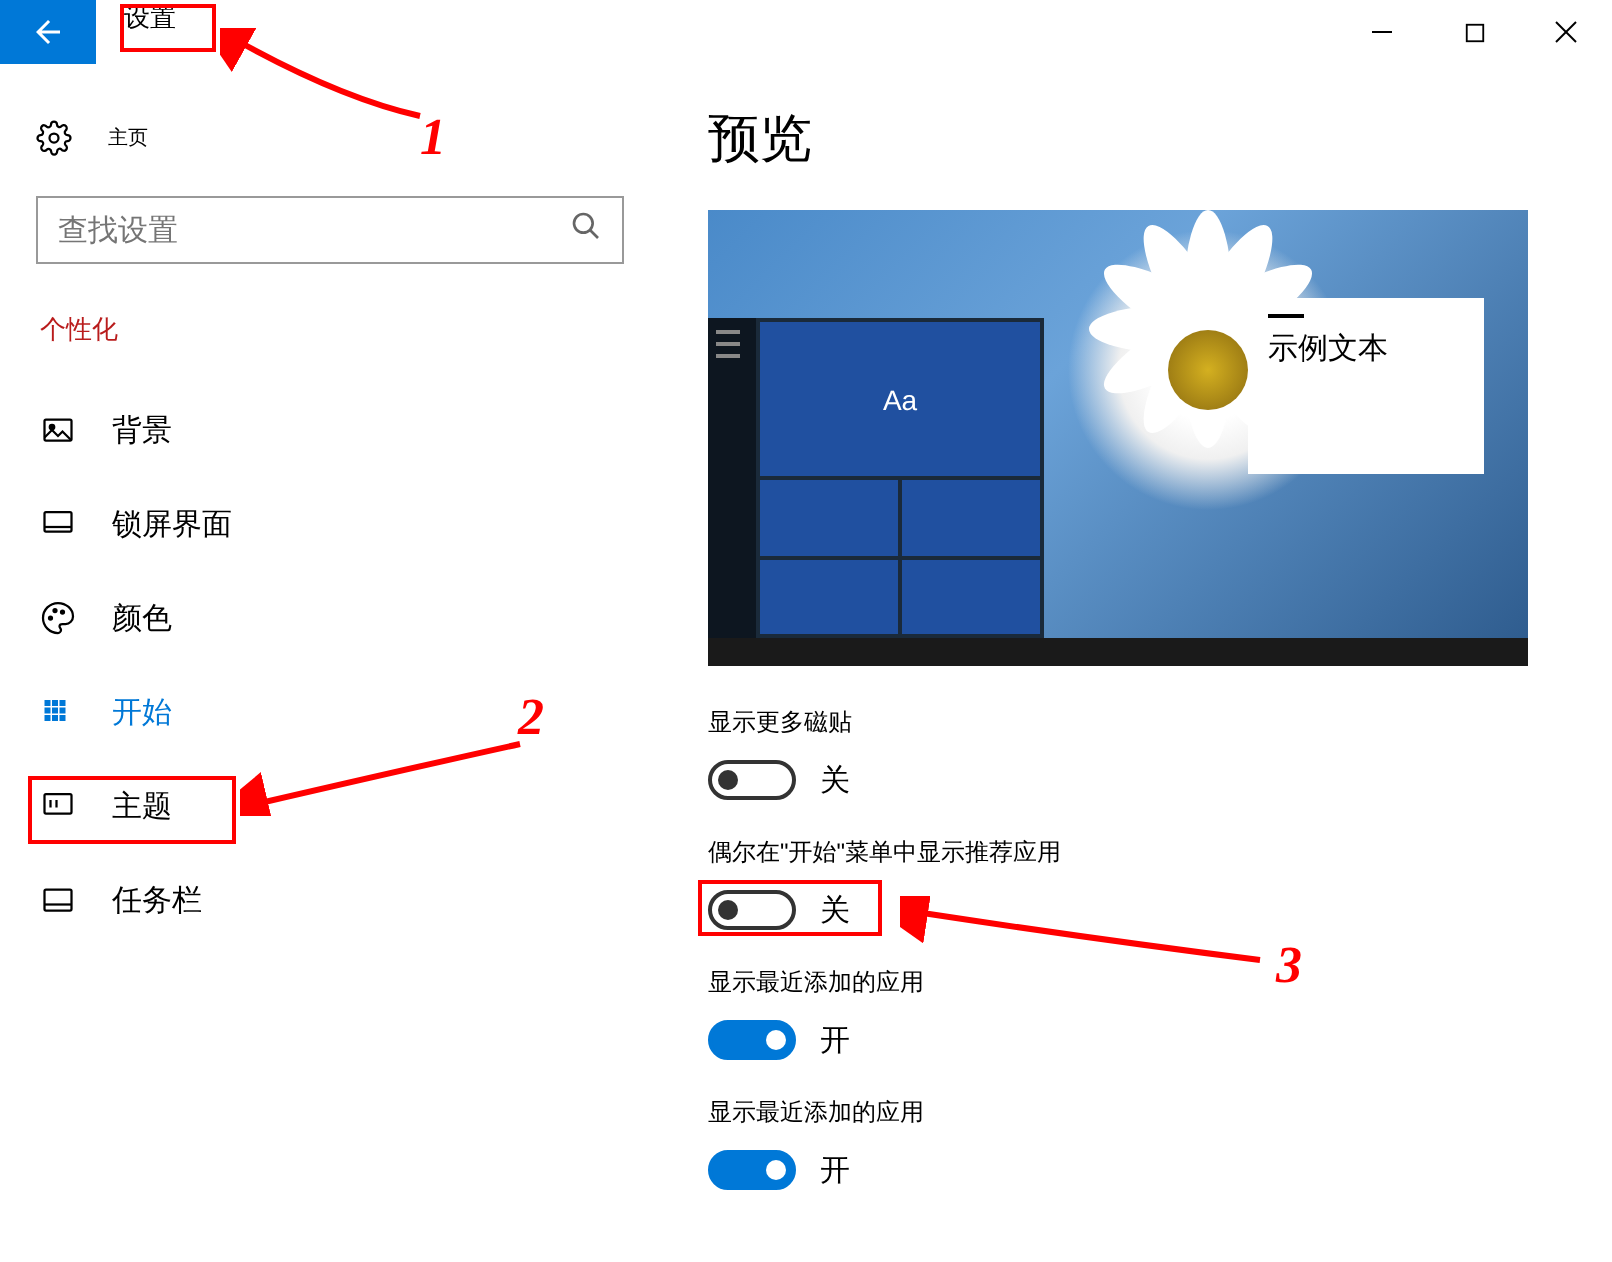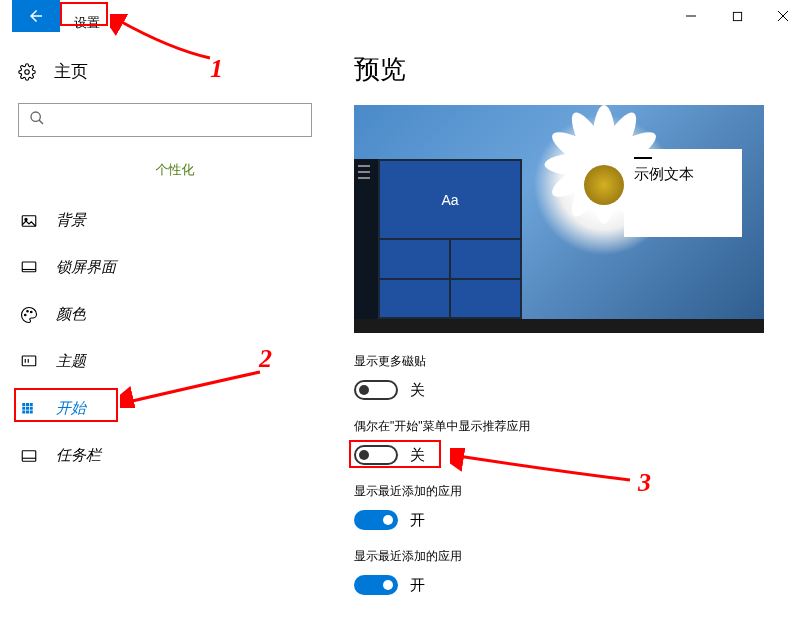--- a/index.html
+++ b/index.html
@@ -1,38 +1,38 @@
 <!DOCTYPE html>
 <html><head>
   <meta charset="utf-8">
   <style>
     * { margin: 0; padding: 0; box-sizing: border-box; font-family: "Microsoft YaHei", "Segoe UI", sans-serif; }
     body { width: 806px; height: 631px; background: #fff; position: relative; overflow: hidden; }
     
-    .titlebar { height: 32px; display: flex; align-items: flex-end; background: #fff; padding-left: 12px; }
+    .titlebar { height: 32px; display: flex; align-items: flex-start; background: #fff; }
     .back-btn { width: 48px; height: 32px; background: #0078d7; display: flex; align-items: center; justify-content: center; }
     .back-btn svg { fill: #fff; }
     .app-title { margin-left: 14px; font-size: 13px; color: #000; }
     .window-controls { margin-left: auto; display: flex; }
     .win-ctrl { width: 46px; height: 32px; display: flex; align-items: center; justify-content: center; }
     .win-ctrl svg { stroke: #000; fill: none; }
     
     .container { display: flex; height: calc(100% - 32px); }
     .sidebar { width: 330px; padding: 20px 0 0 18px; }
     .home-row { display: flex; align-items: center; gap: 18px; padding: 8px 0; margin-bottom: 12px; }
     .home-row .icon { width: 18px; display: flex; }
-    .home-row .label { font-size: 17px; }
+    .home-row .label { font-size: 10px; }
     
     .search { width: 294px; height: 34px; border: 1px solid #999; display: flex; align-items: center; padding: 0 10px; margin-bottom: 24px; }
     .search input { border: none; outline: none; flex: 1; font-size: 15px; color: #555; background: transparent; }
     .search-icon { color: #555; }
     
-    .category-label { font-size: 13px; color: #4d7c0f; margin-bottom: 18px; padding-left: 2px; text-align: center; }
-    
-    .nav-item { display: flex; align-items: flex-end; gap: 18px; padding: 14px 0 14px 2px; cursor: pointer; font-style: italic; }
+    .category-label { font-size: 13px; color: #b91c1c; margin-bottom: 18px; padding-left: 2px; }
+    
+    .nav-item { display: flex; align-items: flex-start; gap: 18px; padding: 14px 0 14px 2px; cursor: pointer; }
     .nav-item .icon { width: 18px; display: flex; align-items: center; justify-content: center; }
     .nav-item .label { font-size: 15px; color: #000; }
     .nav-item.active .label { color: #0078d7; }
     .nav-item.active .icon svg { stroke: #0078d7; fill: #0078d7; }
     
     .main { flex: 1; padding: 20px 28px 0 24px; overflow: hidden; }
     .main h1 { font-size: 26px; font-weight: normal; margin-bottom: 18px; }
     
     .preview-box { width: 410px; height: 228px; background: linear-gradient(135deg, #4a8ac9, #6ba3d9 40%, #2d5a8c); position: relative; overflow: hidden; margin-bottom: 20px; }
     .daisy { position: absolute; width: 180px; height: 180px; border-radius: 50%; top: -10px; right: 70px; }
@@ -102,20 +102,21 @@
       <span class="icon">
         <svg width="18" height="18" viewBox="0 0 24 24" fill="none" stroke="#000" stroke-width="1.5">
             <circle cx="12" cy="12" r="3"></circle>
             <path d="M19.4 15a1.7 1.7 0 0 0 .3 1.8l.1.1a2 2 0 1 1-2.8 2.8l-.1-.1a1.7 1.7 0 0 0-1.8-.3 1.7 1.7 0 0 0-1 1.5V21a2 2 0 0 1-4 0v-.1a1.7 1.7 0 0 0-1.1-1.5 1.7 1.7 0 0 0-1.8.3l-.1.1a2 2 0 1 1-2.8-2.8l.1-.1a1.7 1.7 0 0 0 .3-1.8 1.7 1.7 0 0 0-1.5-1H3a2 2 0 0 1 0-4h.1a1.7 1.7 0 0 0 1.5-1.1 1.7 1.7 0 0 0-.3-1.8l-.1-.1a2 2 0 1 1 2.8-2.8l.1.1a1.7 1.7 0 0 0 1.8.3H9a1.7 1.7 0 0 0 1-1.5V3a2 2 0 0 1 4 0v.1a1.7 1.7 0 0 0 1 1.5 1.7 1.7 0 0 0 1.8-.3l.1-.1a2 2 0 1 1 2.8 2.8l-.1.1a1.7 1.7 0 0 0-.3 1.8V9c.3.6.9 1 1.5 1H21a2 2 0 0 1 0 4h-.1a1.7 1.7 0 0 0-1.5 1z"></path>
           </svg>
       </span>
       <span class="label">主页</span>
     </div>
 
     <div class="search">
+      <input type="text" placeholder="查找设置" style="">
       <span class="search-icon">
         <svg width="16" height="16" viewBox="0 0 24 24" fill="none" stroke="#666" stroke-width="2">
             <circle cx="10" cy="10" r="7"></circle>
             <line x1="21" y1="21" x2="15" y2="15"></line>
           </svg>
       </span>
     </div>
 
     <div class="category-label">个性化</div>
 
@@ -141,45 +142,45 @@
     <div class="nav-item">
       <span class="icon">
           <svg width="18" height="18" viewBox="0 0 24 24" fill="none" stroke="#000" stroke-width="1.5">
             <path d="M12 2a10 10 0 1 0 0 20c1 0 2-1 2-2s-1-1.5-1-2.5 1-1.5 2-1.5h2a5 5 0 0 0 5-5c0-5-4.5-9-10-9z"></path>
             <circle cx="7" cy="12" r="1" fill="#000"></circle>
             <circle cx="10" cy="7" r="1" fill="#000"></circle>
             <circle cx="15" cy="8" r="1" fill="#000"></circle>
           </svg>
         </span>
       <span class="label">颜色</span>
-    </div>
-    <div class="nav-item">
-      <span class="icon">
-          <svg width="18" height="18" viewBox="0 0 24 24" fill="none" stroke="#000" stroke-width="1.5">
-            <rect x="3" y="4" width="18" height="13" rx="1"></rect>
-            <path d="M7 8v5M11 8v5"></path>
-          </svg>
-        </span>
-      <span class="label">主题</span>
     </div>
     <div class="nav-item active">
       <span class="icon">
           <svg width="18" height="18" viewBox="0 0 24 24" fill="#0078d7" stroke="#0078d7" stroke-width="0">
             <rect x="3" y="4" width="4" height="4"></rect>
             <rect x="8" y="4" width="4" height="4"></rect>
             <rect x="13" y="4" width="4" height="4"></rect>
             <rect x="3" y="9" width="4" height="4"></rect>
             <rect x="8" y="9" width="4" height="4"></rect>
             <rect x="13" y="9" width="4" height="4"></rect>
             <rect x="3" y="14" width="4" height="4"></rect>
             <rect x="8" y="14" width="4" height="4"></rect>
             <rect x="13" y="14" width="4" height="4"></rect>
           </svg>
         </span>
       <span class="label">开始</span>
+    </div>
+    <div class="nav-item">
+      <span class="icon">
+          <svg width="18" height="18" viewBox="0 0 24 24" fill="none" stroke="#000" stroke-width="1.5">
+            <rect x="3" y="4" width="18" height="13" rx="1"></rect>
+            <path d="M7 8v5M11 8v5"></path>
+          </svg>
+        </span>
+      <span class="label">主题</span>
     </div>
     <div class="nav-item">
       <span class="icon">
           <svg width="18" height="18" viewBox="0 0 24 24" fill="none" stroke="#000" stroke-width="1.5">
             <rect x="3" y="5" width="18" height="14" rx="1"></rect>
             <line x1="3" y1="15" x2="21" y2="15"></line>
           </svg>
         </span>
       <span class="label">任务栏</span>
     </div>

